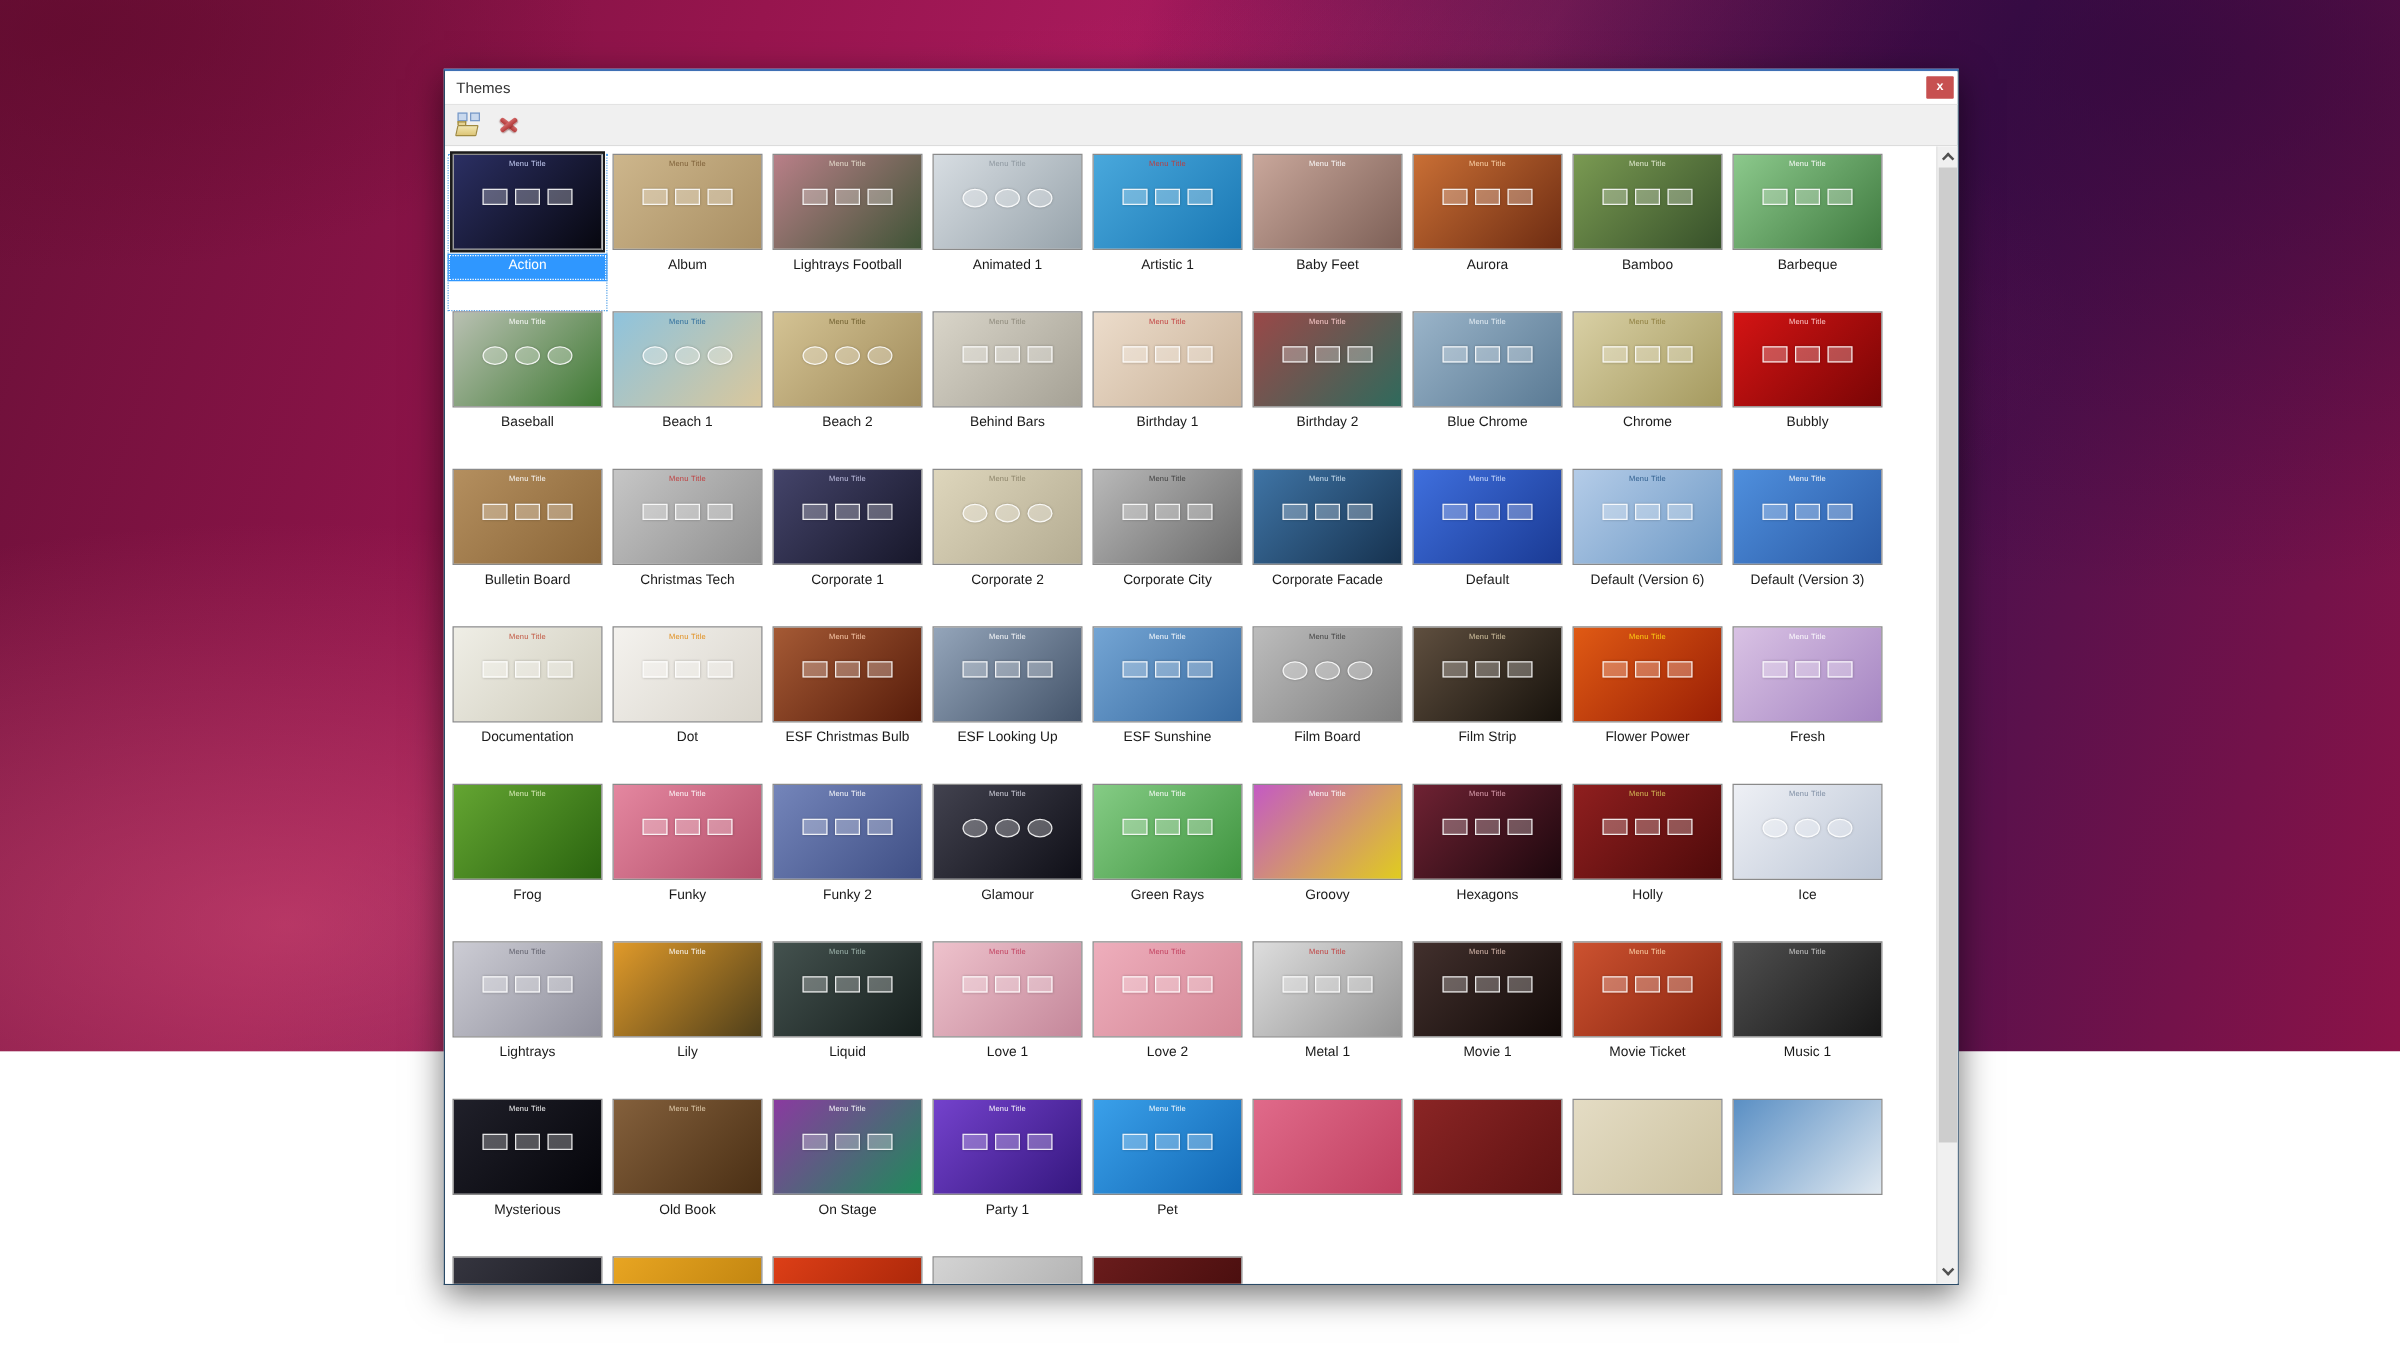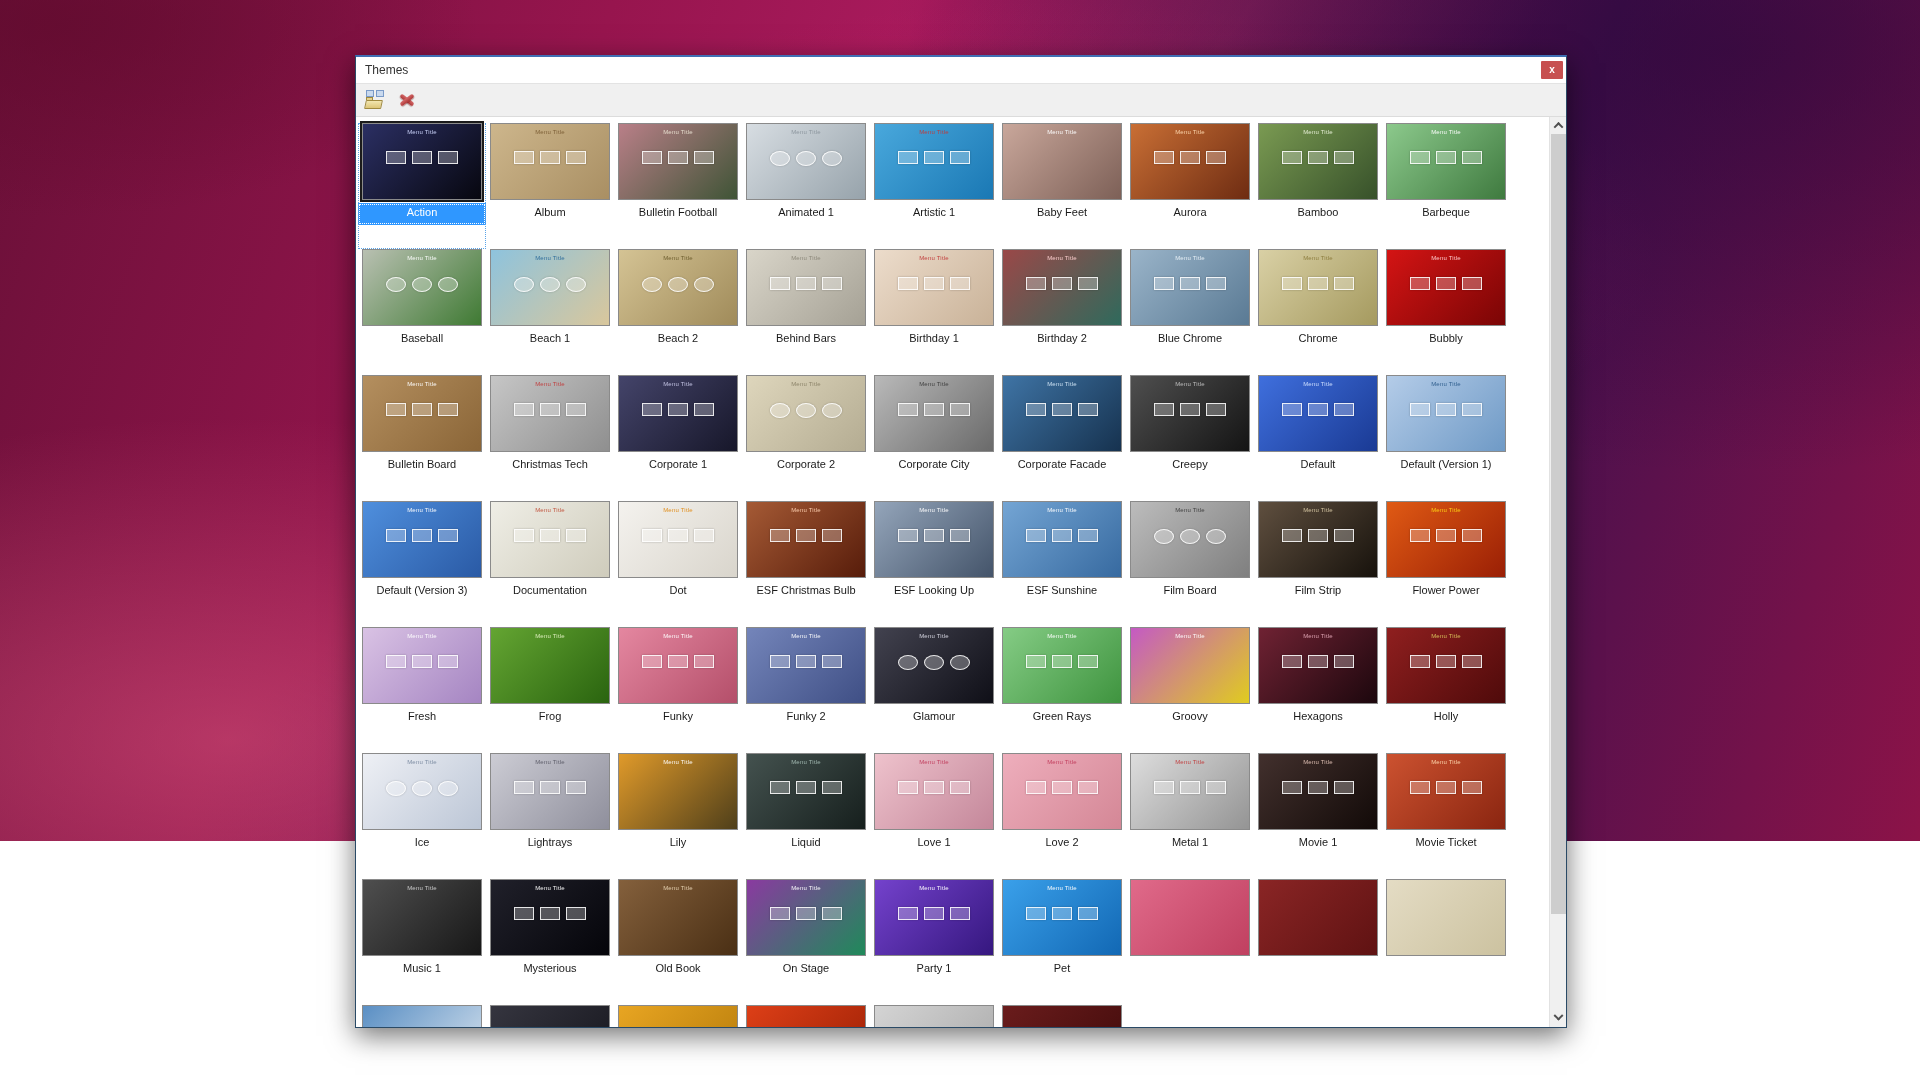--- a/index.html
+++ b/index.html
@@ -173,21 +173,21 @@
             </div>
             <div class="cell">
               <div class="thumb" style="background: linear-gradient(135deg, rgb(185, 127, 136) 0%, rgb(63, 84, 54) 100%);">
                 <div class="mt" style="color: rgb(232, 224, 208);">Menu Title</div>
                 <div class="frames">
                   <span class="frame"></span>
                   <span class="frame"></span>
                   <span class="frame"></span>
                 </div>
               </div>
-              <div class="label">Bulletin Football</div>
+              <div class="label">Lightrays Football</div>
             </div>
             <div class="cell">
               <div class="thumb" style="background: linear-gradient(135deg, rgb(215, 221, 226) 0%, rgb(151, 163, 171) 100%);">
                 <div class="mt" style="color: rgb(138, 148, 156);">Menu Title</div>
                 <div class="frames">
                   <span class="frame ell"></span>
                   <span class="frame ell"></span>
                   <span class="frame ell"></span>
                 </div>
               </div>
@@ -402,51 +402,40 @@
                 <div class="mt" style="color: rgb(208, 228, 244);">Menu Title</div>
                 <div class="frames">
                   <span class="frame"></span>
                   <span class="frame"></span>
                   <span class="frame"></span>
                 </div>
               </div>
               <div class="label">Corporate Facade</div>
             </div>
             <div class="cell">
-              <div class="thumb" style="background: linear-gradient(135deg, rgb(79, 79, 79) 0%, rgb(20, 20, 20) 100%);">
-                <div class="mt" style="color: rgb(192, 192, 192);">Menu Title</div>
-                <div class="frames">
-                  <span class="frame"></span>
-                  <span class="frame"></span>
-                  <span class="frame"></span>
-                </div>
-              </div>
-              <div class="label">Creepy</div>
-            </div>
-            <div class="cell">
               <div class="thumb" style="background: linear-gradient(135deg, rgb(63, 111, 221) 0%, rgb(26, 58, 148) 100%);">
                 <div class="mt" style="color: rgb(208, 224, 255);">Menu Title</div>
                 <div class="frames">
                   <span class="frame"></span>
                   <span class="frame"></span>
                   <span class="frame"></span>
                 </div>
               </div>
               <div class="label">Default</div>
             </div>
             <div class="cell">
               <div class="thumb" style="background: linear-gradient(135deg, rgb(180, 204, 232) 0%, rgb(111, 154, 198) 100%);">
                 <div class="mt" style="color: rgb(42, 90, 138);">Menu Title</div>
                 <div class="frames">
                   <span class="frame"></span>
                   <span class="frame"></span>
                   <span class="frame"></span>
                 </div>
               </div>
-              <div class="label">Default (Version 1)</div>
+              <div class="label">Default (Version 6)</div>
             </div>
             <div class="cell">
               <div class="thumb" style="background: linear-gradient(135deg, rgb(79, 143, 221) 0%, rgb(42, 90, 165) 100%);">
                 <div class="mt" style="color: rgb(255, 255, 255);">Menu Title</div>
                 <div class="frames">
                   <span class="frame"></span>
                   <span class="frame"></span>
                   <span class="frame"></span>
                 </div>
               </div>

